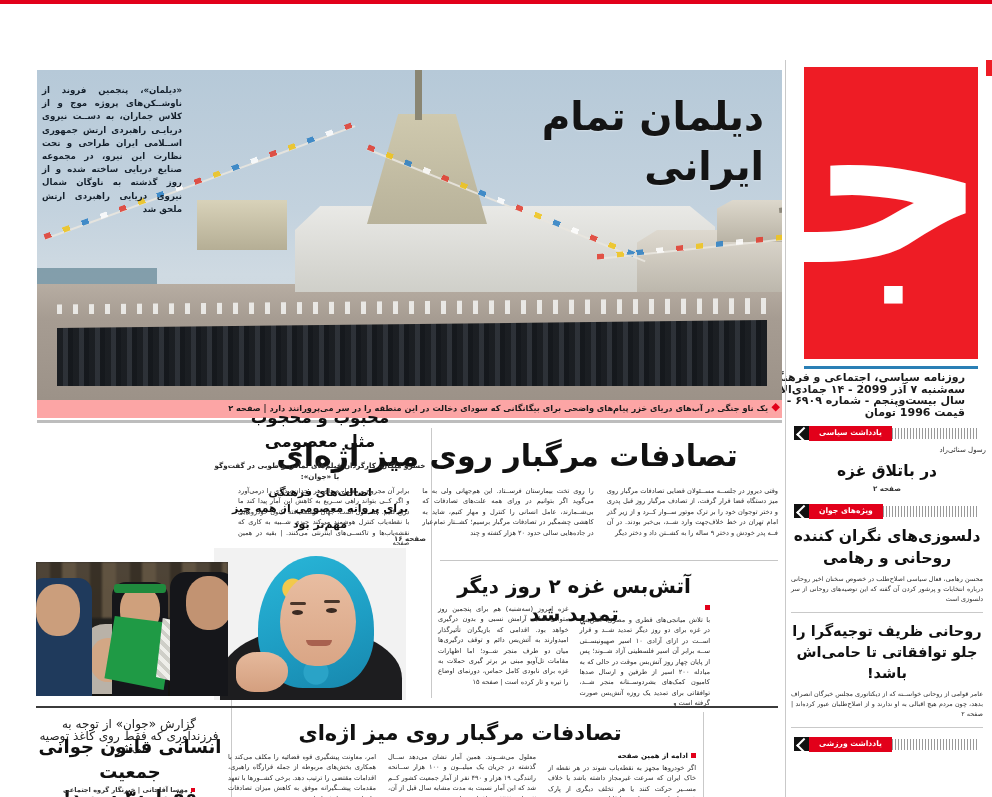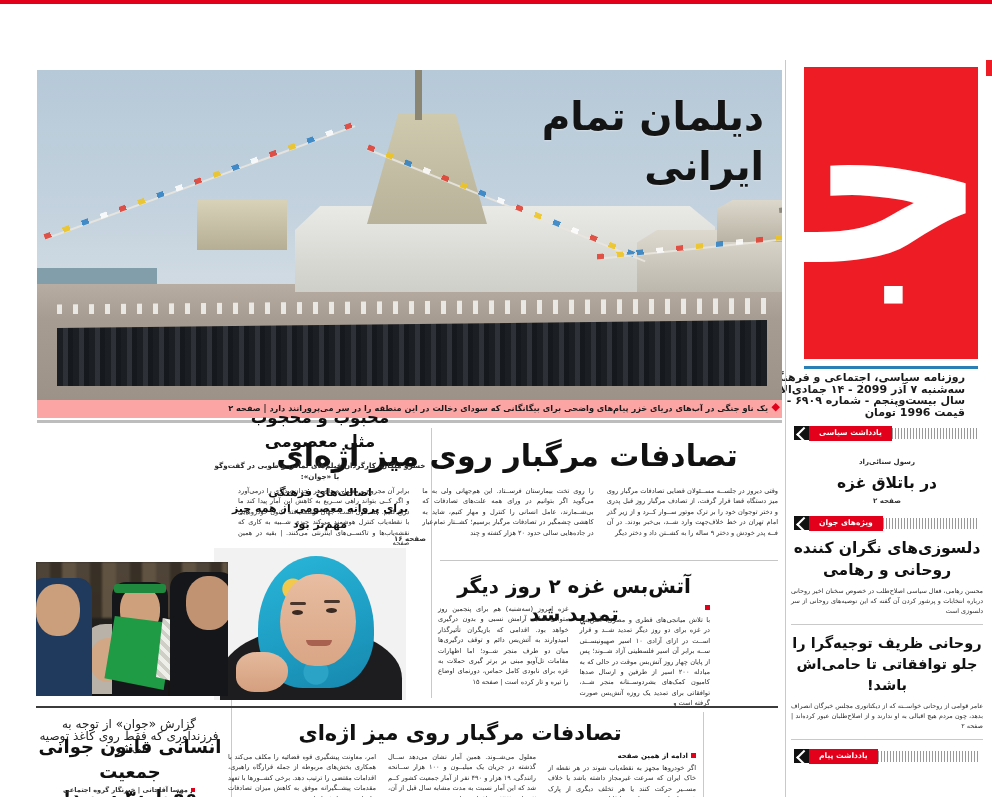--- a/index.html
+++ b/index.html
@@ -308,21 +308,21 @@
   }
   .badge-label{
     background:#e2001a;color:#fff;font-size:7.6px;font-weight:bold;
     padding:2px 10px 3px 10px;line-height:10px;white-space:nowrap;flex:0 0 auto;
   }
   .badge-stripes{
     flex:1 1 auto;height:11px;margin-right:6px;
     background:repeating-linear-gradient(90deg,#9a9a9a 0 1px,transparent 1px 3px);
   }
   .side-author{
-    text-align:center;font-size:7px;color:#2b2b2b;font-weight:bold;margin-top:17px;letter-spacing:.4px;
+    font-size:7px;color:#2b2b2b;font-weight:normal;margin-top:5px;letter-spacing:.4px;
   }
   .side-title{
     text-align:center;font-size:15.5px;line-height:22px;color:#111;font-weight:bold;margin-top:6px;
   }
   .side-title.sm{font-size:14.5px;line-height:21px;}
   .side-page{
     text-align:center;font-size:7px;color:#333;font-weight:bold;margin-top:3px;
   }
   .side-body{
     font-size:6.4px;line-height:10px;color:#2c2c2c;text-align:justify;margin-top:5px;padding:0 3px;
@@ -370,20 +370,21 @@
     <div class="flagline" style="left:8px;top:168px;width:330px;transform:rotate(-20deg);"></div>
     <div class="flagline" style="left:330px;top:78px;width:300px;transform:rotate(22deg);"></div>
     <div class="flagline" style="left:560px;top:188px;width:200px;transform:rotate(-6deg);"></div>
 
     <div class="crowd"></div>
     <div class="crowd-hats"></div>
 
     <div class="hero-head">
       <div>دیلمان تمام ایرانی</div>
     </div>
+    <div class="hero-lead">«دیلمان»، پنجمین فروند از ناوشــکن‌های پروژه موج و از کلاس جماران، به دســت نیروی دریایـی راهبردی ارتش جمهوری اســلامی ایران طراحی و تحت نظارت این نیرو، در مجموعه صنایع دریایی ساخته شده و از روز گذشته به ناوگان شمال نیروی دریایی راهبردی ارتش ملحق شد</div>
   </div>
 
   <div class="caption-bar">
     <div class="txt"><span class="sq"></span><span>یک ناو جنگی در آب‌های دریای خزر پیام‌های واضحی برای بیگانگانی که سودای دخالت در این منطقه را در سر می‌پرورانند دارد | صفحه ۲</span></div>
   </div>
   <div class="rule-thick" style="top:420px;"></div>
 
   <div class="vsep" style="top:60px;right:206px;height:737px;"></div>
   <div class="vsep" style="top:428px;right:560px;height:270px;"></div>
   <div class="vsep" style="top:560px;right:760px;height:237px;"></div>
@@ -520,20 +521,20 @@
         <div>جلو توافقاتی تا حامی‌اش باشد!</div>
       </div>
       <div class="side-body">عامر قوامی از روحانی خواســته که از دیکتاتوری مجلس خبرگان انصراف بدهد، چون مردم هیچ اقبالی به او ندارند و از اصلاح‌طلبان عبور کرده‌اند | صفحه ۲</div>
     </div>
 
     <div class="side-hr"></div>
 
     <div>
       <div class="badge-row">
         <div class="badge-icon"></div>
-        <div class="badge-label">یادداشت پیام</div>
+        <div class="badge-label">یادداشت ورزشی</div>
         <div class="badge-stripes"></div>
       </div>
 
     </div>
 
   </div>
 </div>
 
 </body></html>

